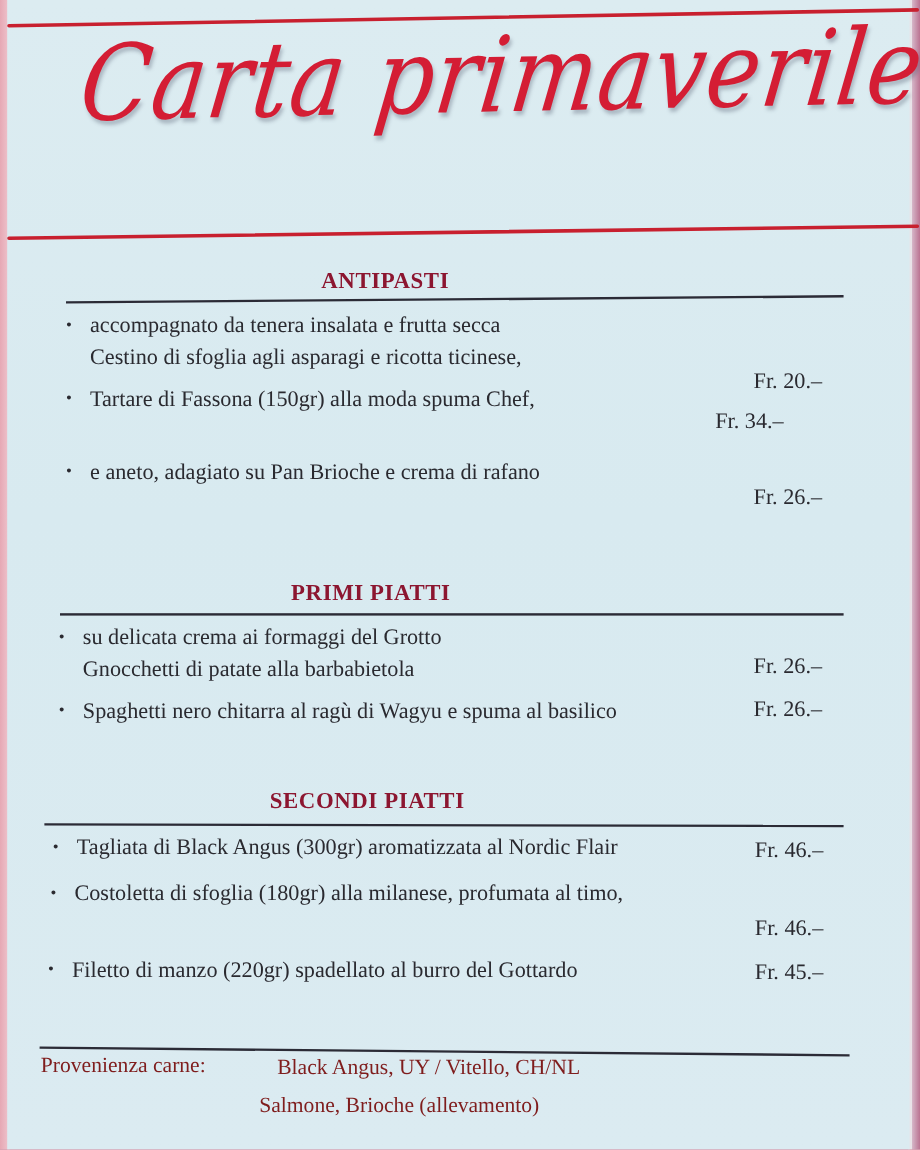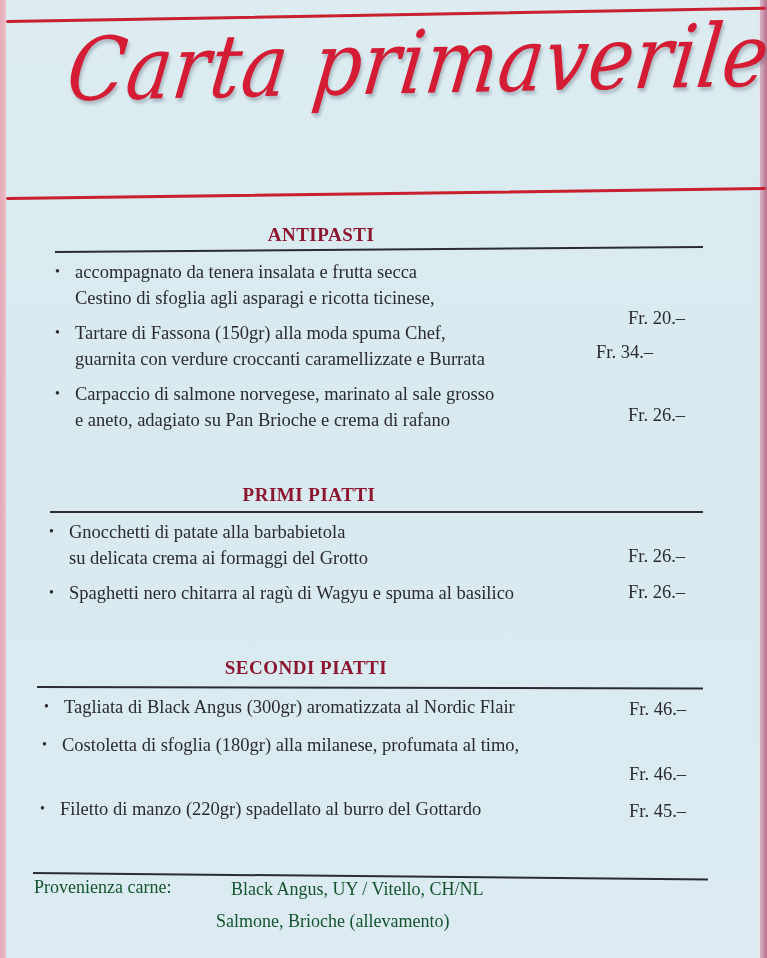--- a/index.html
+++ b/index.html
@@ -49,21 +49,21 @@
       position: absolute; font-size: 18.5px; line-height: 26px; color: #2a2a30;
       white-space: nowrap;
     }
     .item .bullet {
       position: absolute; left: -20px; top: 0; font-size: 14px;
     }
     .price {
       position: absolute; font-size: 18.5px; color: #2a2a30; white-space: nowrap;
     }
     .footer-line {
-      position: absolute; font-size: 18px; color: #14532d; white-space: nowrap;
+      position: absolute; font-size: 18px; color: #7f1d1d; white-space: nowrap;
     }
   </style>
 </head>
 <body>
 
 <div class="left-edge"></div>
 <div class="right-edge"></div>
 
 <div class="paper">
   <div class="rule-red rule-top"></div>
@@ -77,38 +77,36 @@
 <div class="item" style="left:75px; top:259px;">
   <span class="bullet">•</span>
   <div>accompagnato da tenera insalata e frutta secca</div>
   <div>Cestino di sfoglia agli asparagi e ricotta ticinese,</div>
 </div>
 <div class="price" style="left:628px; top:279px;margin-top:29px;">Fr. 20.–</div>
 
 <div class="item" style="left:75px; top:320px;">
   <span class="bullet">•</span>
   <div>Tartare di Fassona (150gr) alla moda spuma Chef,</div>
-  <div>guarnita con verdure croccanti caramellizzate e Burrata</div>
 </div>
 <div class="price" style="left:596px; top:342px;">Fr. 34.–</div>
 
 <div class="item" style="left:75px; top:381px;">
   <span class="bullet">•</span>
-  <div>Carpaccio di salmone norvegese, marinato al sale grosso</div>
   <div>e aneto, adagiato su Pan Brioche e crema di rafano</div>
 </div>
 <div class="price" style="left:628px; top:405px;">Fr. 26.–</div>
 
 <div class="section-title" style="top:484px; left:-12px;">PRIMI PIATTI</div>
 <div class="section-rule" style="left:50px; top:511px; width:653px;"></div>
 
 <div class="item" style="left:69px; top:519px;">
   <span class="bullet">•</span>
+  <div>su delicata crema ai formaggi del Grotto</div>
   <div>Gnocchetti di patate alla barbabietola</div>
-  <div>su delicata crema ai formaggi del Grotto</div>
 </div>
 <div class="price" style="left:628px; top:546px;">Fr. 26.–</div>
 
 <div class="item" style="left:69px; top:580px;">
   <span class="bullet">•</span>
   <div>Spaghetti nero chitarra al ragù di Wagyu e spuma al basilico</div>
 </div>
 <div class="price" style="left:628px; top:582px;">Fr. 26.–</div>
 
 <div class="section-title" style="top:657px; left:-15px;">SECONDI PIATTI</div>

